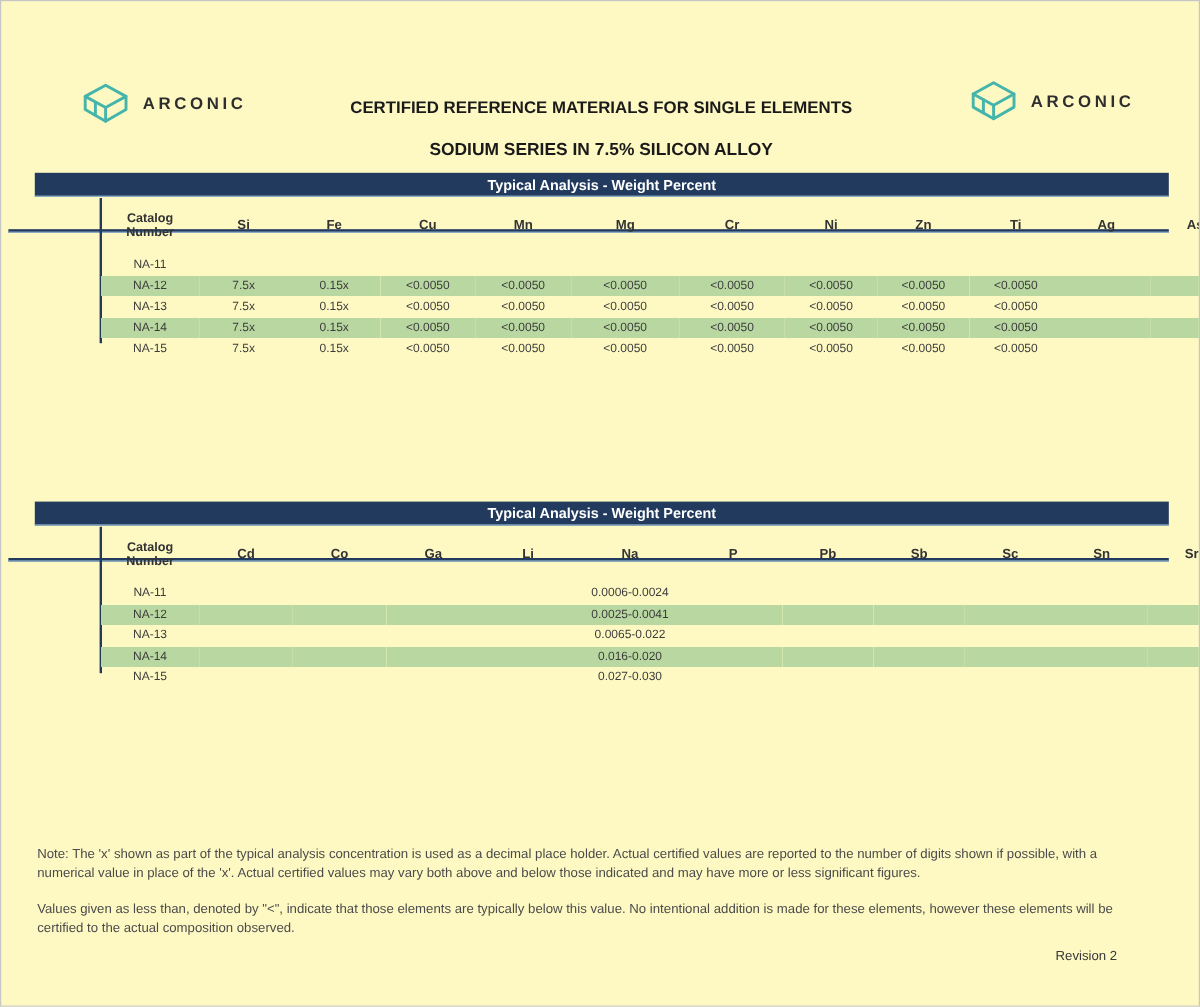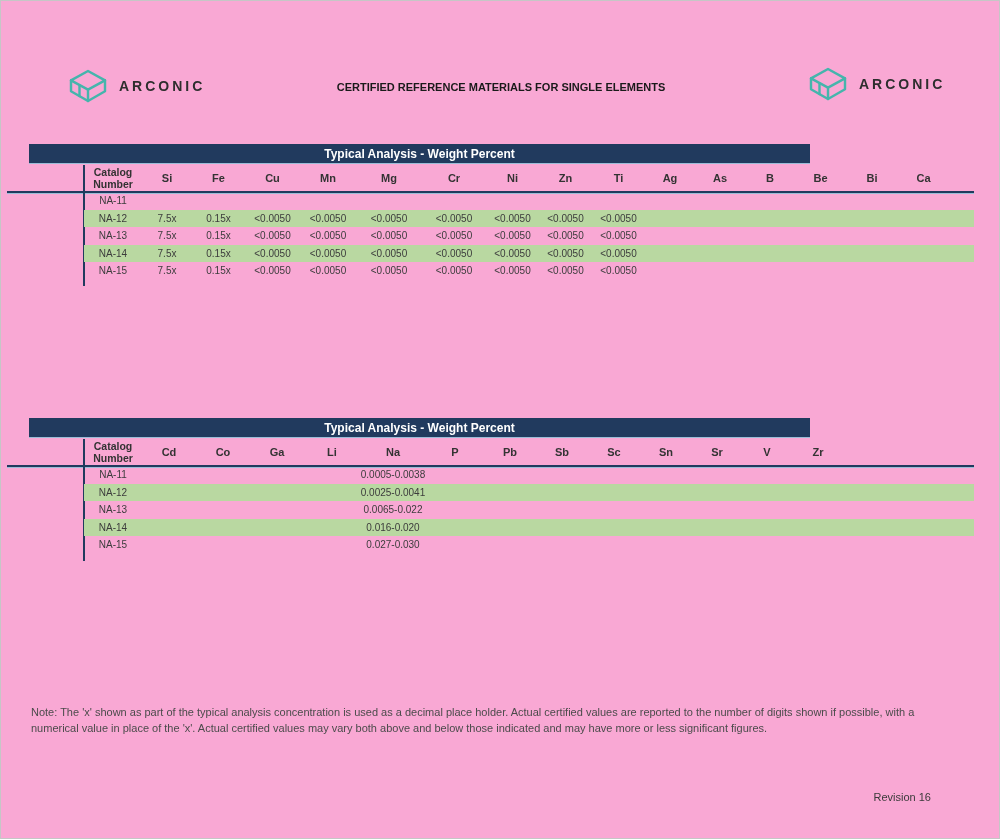--- a/index.html
+++ b/index.html
@@ -1,45 +1,45 @@
 <!DOCTYPE html>
 <html style="--navy: #213a5e; --green: #b9d8a1;"><head>
 <meta charset="utf-8">
 <style>
   html,body{margin:0;padding:0;background:#e9e9e9;}
   .page{
     position:relative;
     width:1000px;height:839px;
     margin:0 auto;
-    background:#f9a8d4;
+    background:#fef9c3;
     border:1px solid #c6c6c6;
     box-sizing:border-box;
     font-family:"Liberation Sans", sans-serif;
     overflow:hidden;
   }
 
   
   .logo{position:absolute;display:flex;align-items:center;gap:10px;}
   .logo-left{left:66px;top:68px;}
   .logo-right{left:806px;top:66px;}
   .logo svg{width:42px;height:34px;display:block;}
   .logo-text{font-size:14px;font-weight:bold;letter-spacing:3px;color:#2e2e2e;}
 
   .title1{
     position:absolute;left:0;top:80px;width:1000px;
-    text-align:center;font-size:11px;font-weight:bold;color:#1a1a1a;
+    text-align:center;font-size:14px;font-weight:bold;color:#1a1a1a;
   }
   .title2{
     position:absolute;left:0;top:116px;width:1000px;
     text-align:center;font-size:14.5px;font-weight:bold;color:#1a1a1a;
   }
 
   
   .banner{
-    position:absolute;left:28px;width:781px;height:20px;
+    position:absolute;left:28px;width:945px;height:20px;
     background:var(--navy,#213a5e);
     color:#ffffff;font-size:12px;font-weight:bold;
     text-align:center;line-height:20px;
     border-bottom:1px solid #9bbdd8;
     box-sizing:border-box;
   }
   .banner1{top:143px;}
   .banner2{top:417px;}
 
   
@@ -53,21 +53,21 @@
   
   .tbl{
     position:absolute;left:83px;width:890px;
     border-collapse:collapse;table-layout:fixed;
   }
   .tbl-1{top:163px;}
   .tbl-2{top:437px;}
   .tbl thead tr{height:28px;}
   .tbl th{
     font-size:11px;font-weight:bold;color:#333333;
-    text-align:center;vertical-align:middle;padding:0;
+    text-align:center;vertical-align:middle;padding:12px;
     white-space:nowrap;overflow:hidden;
   }
   .th-catalog div{font-size:10.5px;line-height:12px;font-weight:bold;color:#333;}
   .tbl tbody td{
     font-size:10px;color:#3c3c3c;text-align:center;
     padding:0;height:17.6px;line-height:17.6px;
     white-space:nowrap;overflow:hidden;
   }
   .tbl tbody tr.hl td{background:var(--green,#b9d8a1);}
 
@@ -142,20 +142,21 @@
         <polygon points="48,5 90,28 48,51 6,28"></polygon>
         <polyline points="90,28 90,55 48,79 48,51"></polyline>
         <polyline points="6,28 6,55 48,79"></polyline>
         <polyline points="27,40 27,67"></polyline>
       </g>
     </svg>
     <span class="logo-text">ARCONIC</span>
   </div>
 
   <div class="title1">CERTIFIED REFERENCE MATERIALS FOR SINGLE ELEMENTS</div>
+  <div class="title2">SODIUM SERIES IN 7.5% SILICON ALLOY</div>
 
   <div class="banner banner1">Typical Analysis - Weight Percent</div>
   <div class="rule-h rule-h1"></div>
   <div class="rule-v rule-v1"></div>
   <table class="tbl tbl-1">
     <thead>
       <tr>
         <th class="th-catalog">
           <div>Catalog</div>
           <div>Number</div>
@@ -303,21 +304,21 @@
           <th class="th-fill"></th>
       </tr>
     </thead>
     <tbody>
         <tr>
           <td>NA-11</td>
           <td></td>
           <td></td>
           <td></td>
           <td></td>
-          <td>0.0005-0.0038</td>
+          <td>0.0006-0.0024</td>
           <td></td>
           <td></td>
           <td></td>
           <td></td>
           <td></td>
           <td></td>
           <td></td>
           <td></td>
           <td></td>
         </tr>
@@ -386,16 +387,17 @@
           <td></td>
           <td></td>
           <td></td>
           <td></td>
           <td></td>
         </tr>
       </tbody>
   </table>
 
   <div class="note note1">Note:  The 'x' shown as part of the typical analysis concentration is used as a decimal place holder.  Actual certified values are reported to the number of digits shown if possible, with a numerical value in place of the 'x'.  Actual certified values may vary both above and below those indicated and may have more or less significant figures.</div>
-
-  <div class="revision">Revision 16</div>
+  <div class="note note2">Values given as less than, denoted by "&lt;", indicate that those elements are typically below this value.  No intentional addition is made for these elements, however  these elements will be certified to the actual composition observed.</div>
+
+  <div class="revision">Revision 2</div>
 
 </div>
 
 </body></html>

